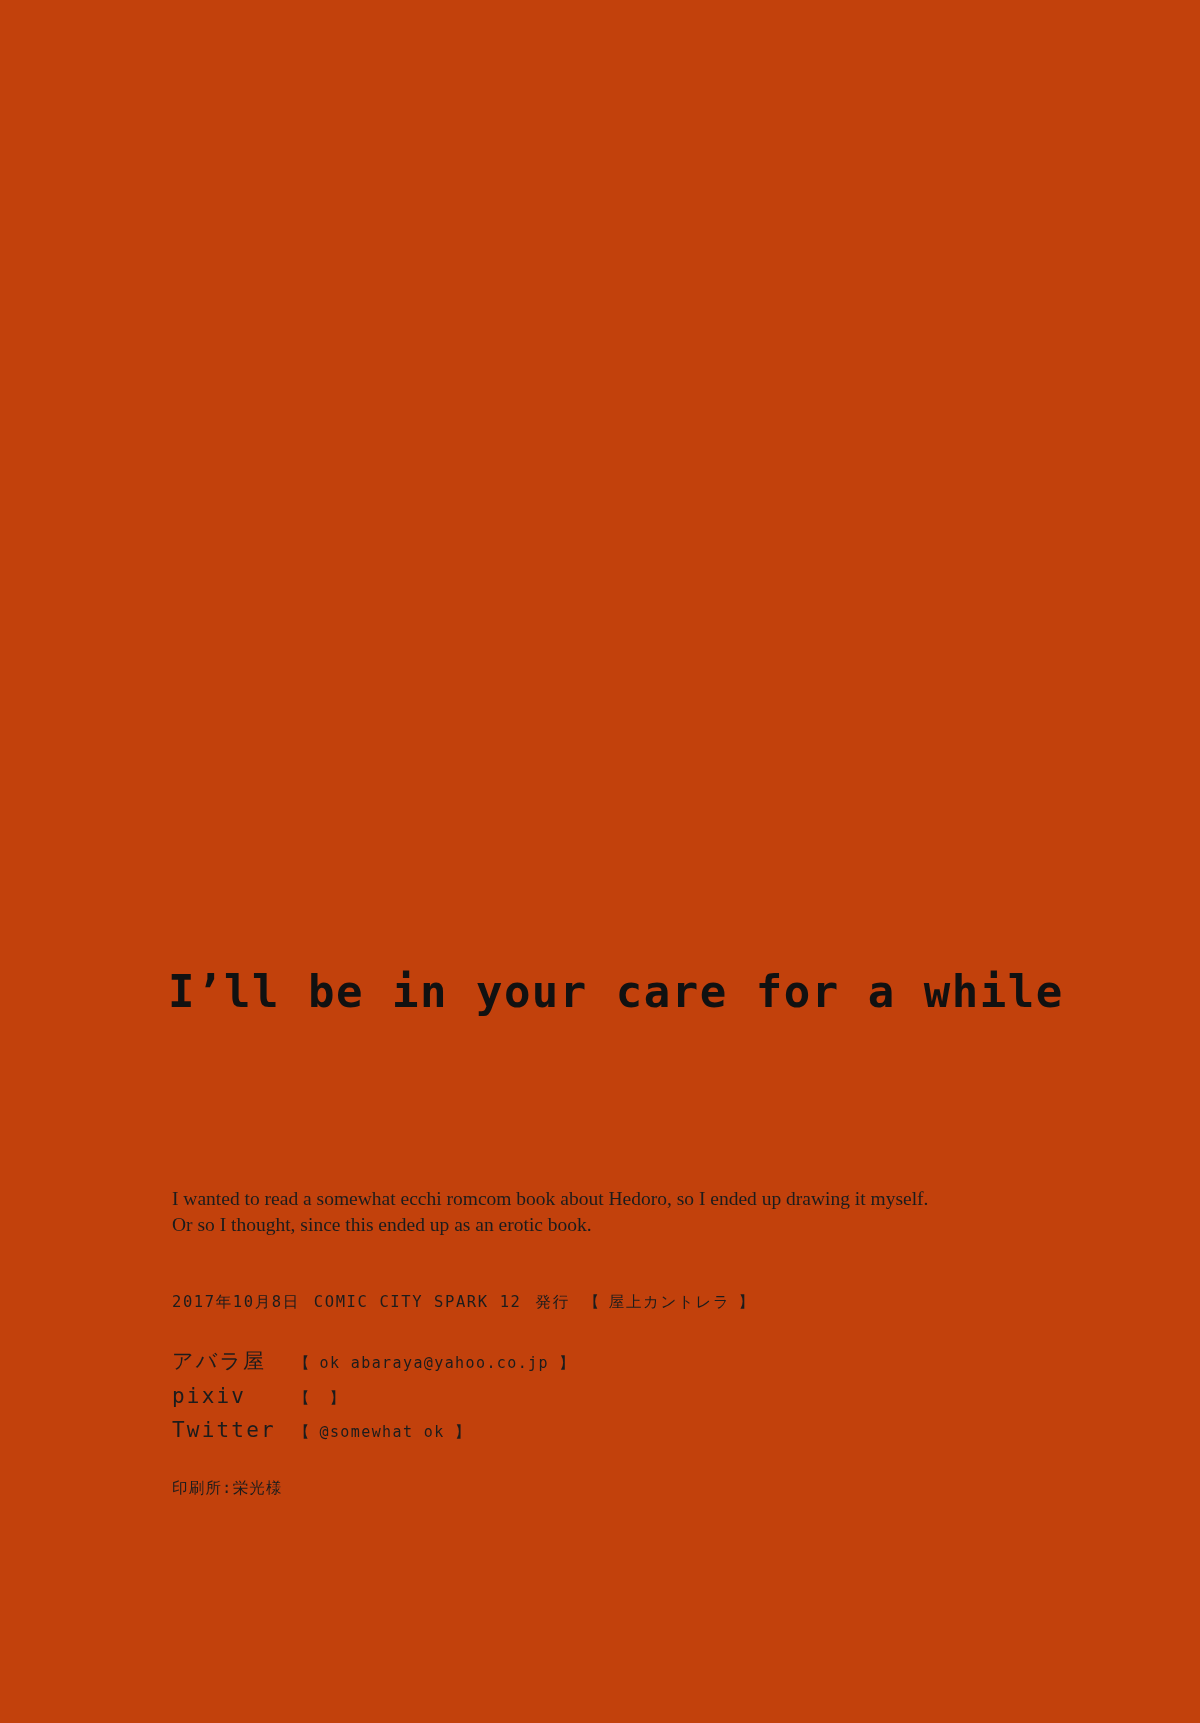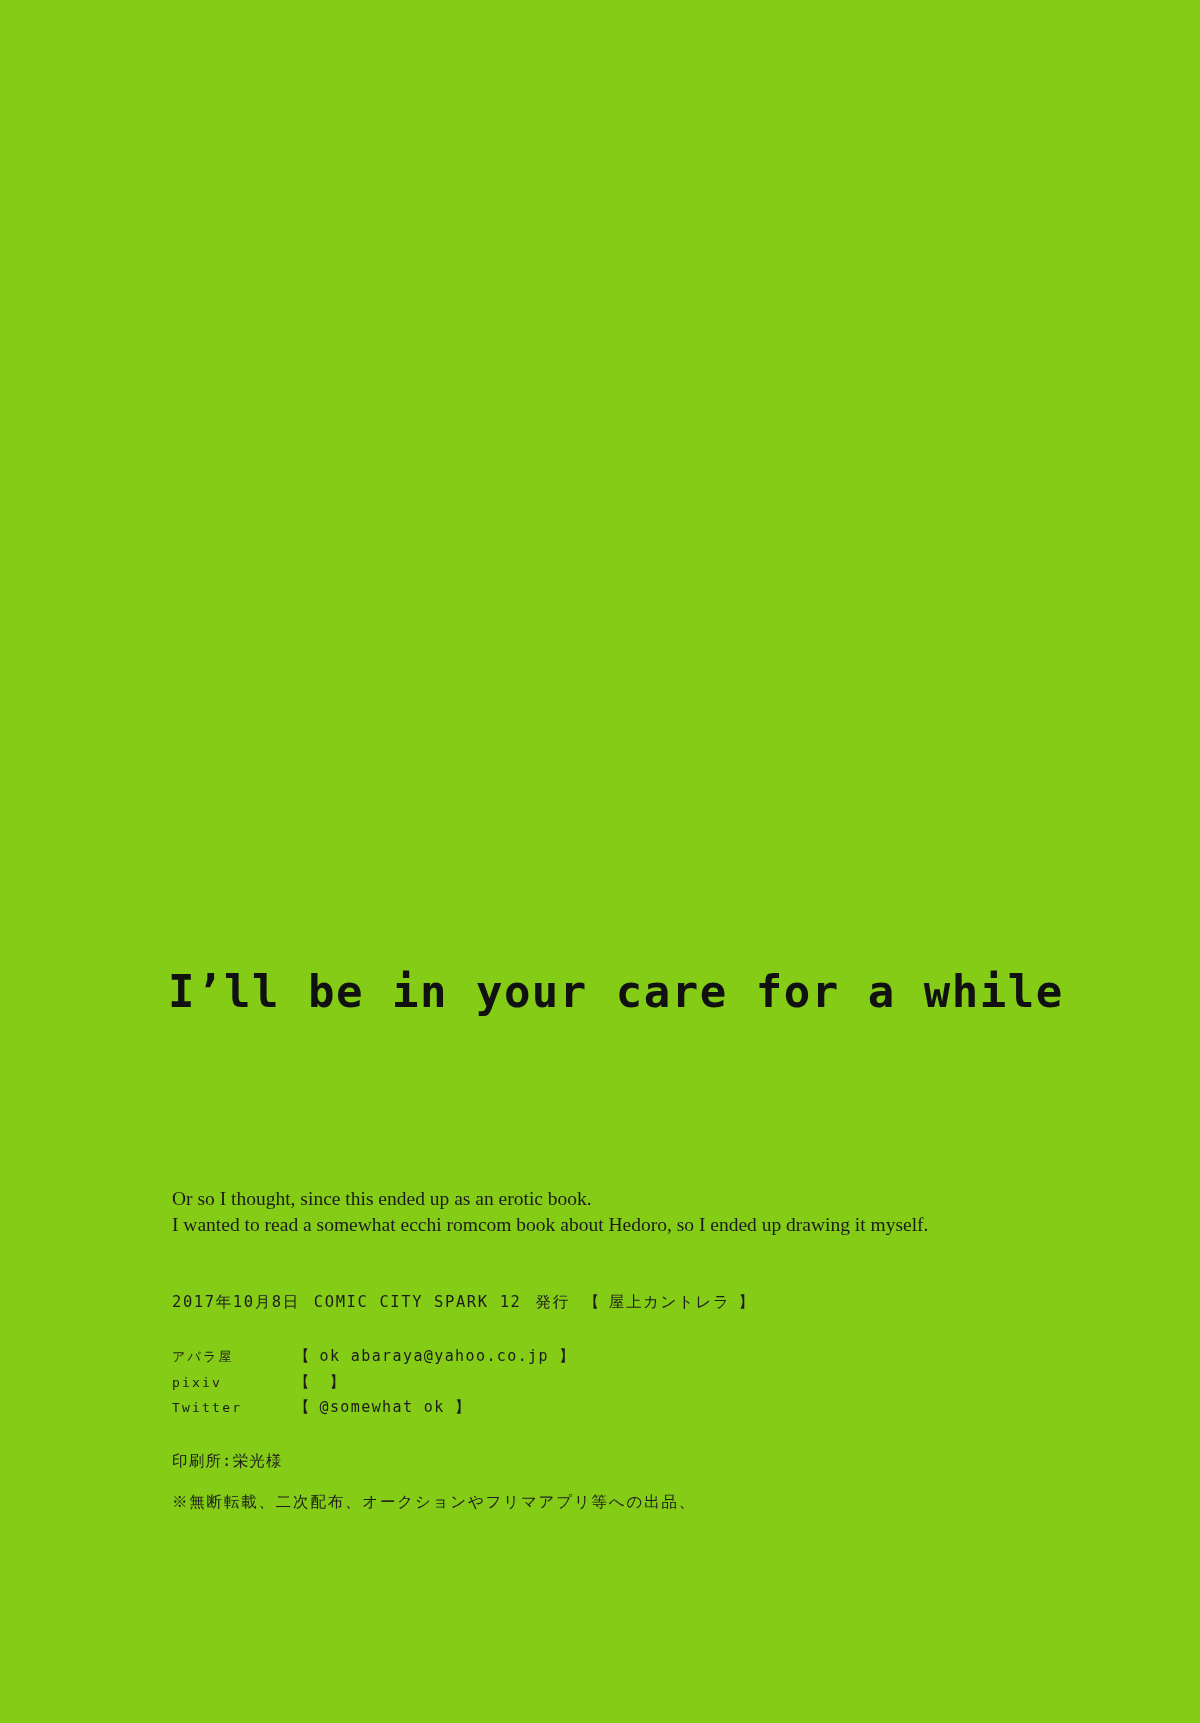--- a/index.html
+++ b/index.html
@@ -11,21 +11,21 @@
     width: 1200px;
     height: 1723px;
     position: relative;
     font-family: "Liberation Serif", serif;
     color: #1a1a1a;
     overflow: hidden;
   }
   .page {
     position: absolute;
     inset: 0;
-    background: #84cc16;
+    background: #c2410c;
   }
 
   
   .title-block {
     position: absolute;
     left: 168px;
     top: 968px;
     width: 900px;
   }
   .title {
@@ -73,21 +73,21 @@
   .contacts {
     margin-bottom: 28px;
   }
   .contact-row {
     display: flex;
     align-items: baseline;
     white-space: nowrap;
     line-height: 1.65;
   }
   .contact-label {
-    font-size: 13px;
+    font-size: 21px;
     letter-spacing: 2.2px;
     min-width: 112px;
     display: inline-block;
   }
   .contact-open, .contact-close {
     font-size: 15.5px;
     padding: 0 10px;
   }
   .contact-value {
     font-size: 15px;
@@ -114,22 +114,22 @@
 </head>
 <body>
 
 <div class="page">
 
   <div class="title-block">
     <div class="title">I’ll be in your care for a while</div>
   </div>
 
   <div class="note-block">
+    <div class="note-line">I wanted to read a somewhat ecchi romcom book about Hedoro, so I ended up drawing it myself.</div>
     <div class="note-line">Or so I thought, since this ended up as an erotic book.</div>
-    <div class="note-line">I wanted to read a somewhat ecchi romcom book about Hedoro, so I ended up drawing it myself.</div>
   </div>
 
   <div class="colophon">
 
     <div class="colophon-line pub-line">
       <span>2017年10月8日</span><span class="sp"></span><span>COMIC  CITY  SPARK  12</span><span class="sp"></span><span>発行</span><span class="sp"></span><span>【</span><span class="sp-sm"></span><span>屋上カントレラ</span><span class="sp-sm"></span><span>】</span>
     </div>
 
     <div class="contacts">
       <div class="contact-row">
@@ -147,17 +147,16 @@
         <span class="contact-label">Twitter</span>
         <span class="contact-open">【</span>
         <span class="contact-value">@somewhat ok</span>
         <span class="contact-close">】</span>
       </div>
     </div>
 
     <div class="colophon-line printer-line">印刷所:栄光様</div>
 
     <div class="notice">
-      <div class="notice-line">※無断転載、二次配布、オークションやフリマアプリ等への出品、</div>
     </div>
 
   </div>
 </div>
 
 </body></html>

